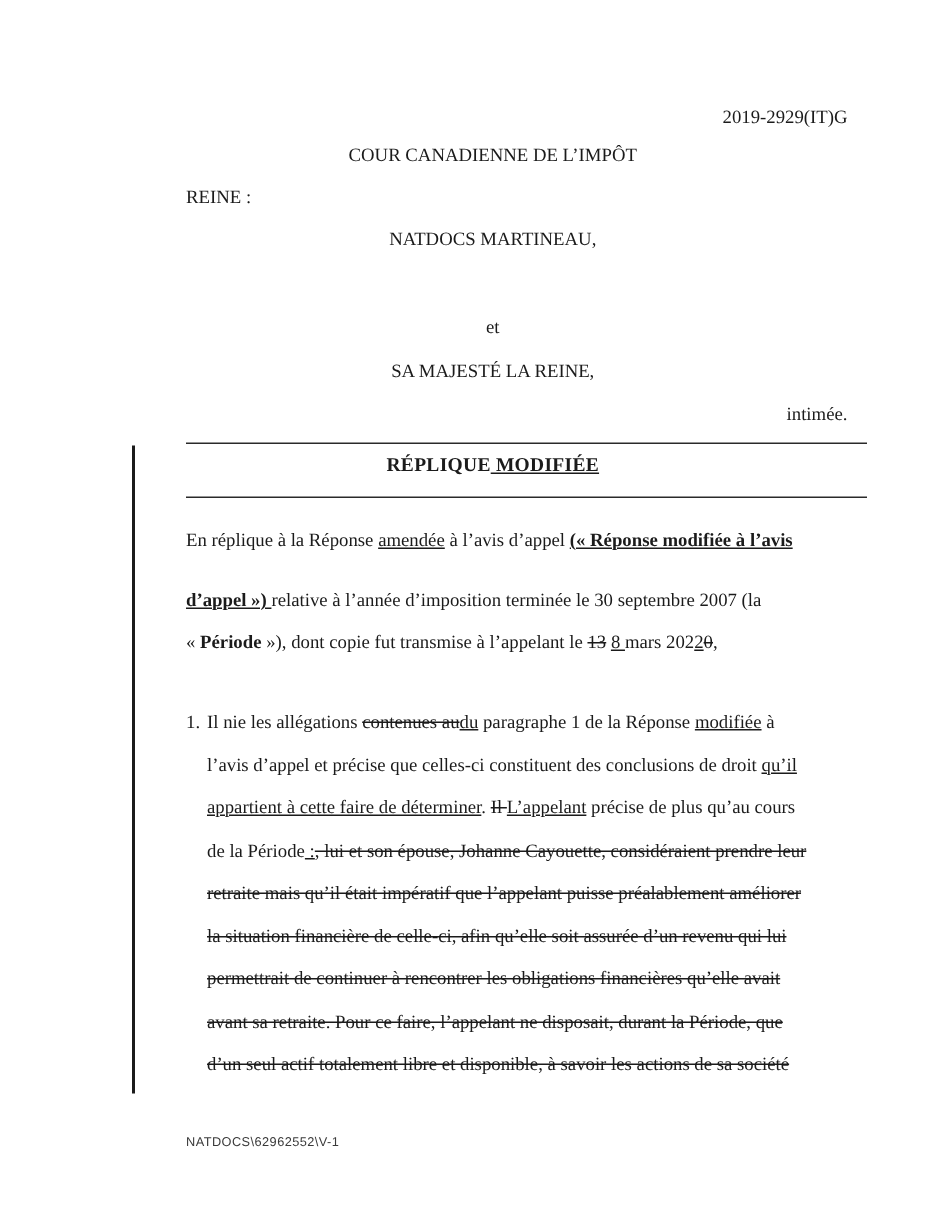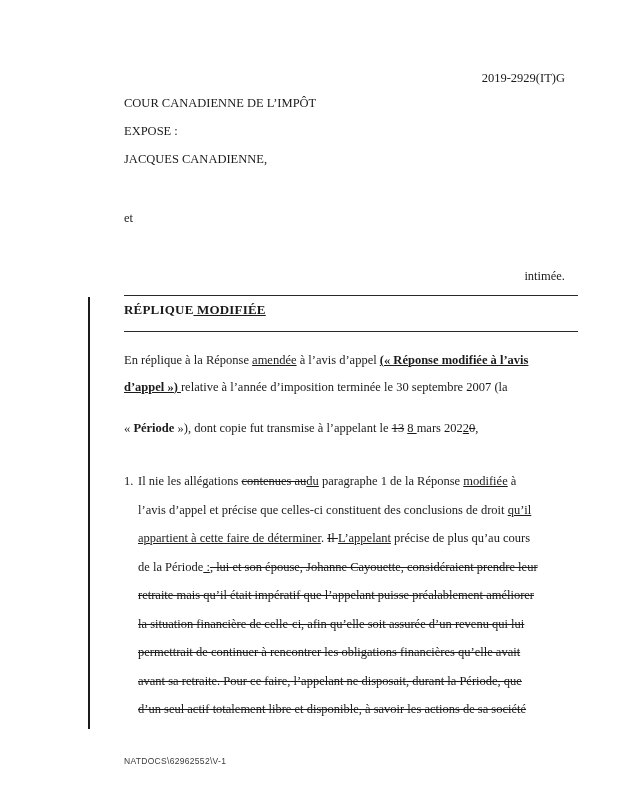--- a/index.html
+++ b/index.html
@@ -13,21 +13,21 @@
     color: #1b1b1b;
     overflow: hidden;
   }
   .line {
     position: absolute;
     white-space: nowrap;
     line-height: 15px;
   }
   .left-line   { left: 124px; }
   .right-line  { left: 124px; right: 59px; text-align: right; }
-  .center-line { left: 124px; width: 441px; }
+  .center-line { left: 108px; width: 441px; text-align: center; }
   .indent-line { left: 138px; }
   .rule {
     position: absolute;
     left: 124px;
     width: 454px;
     height: 1px;
     background: #2a2a2a;
   }
   .change-bar {
     position: absolute;
@@ -52,33 +52,34 @@
   .u { text-decoration: underline; text-decoration-thickness: 1px; }
   .s { text-decoration: line-through; text-decoration-thickness: 1px; }
 </style>
 </head>
 <body>
 
 <div class="page">
 
   <div class="line right-line" style="top:71px">2019-2929(IT)G</div>
   <div class="line center-line" style="top:96px">COUR CANADIENNE DE L’IMPÔT</div>
-  <div class="line left-line" style="top:124px">EXPOSE :</div>
-  <div class="line center-line" style="top:152px">JACQUES CANADIENNE,</div>
+  <div class="line left-line" style="top:124px">REINE :</div>
+  <div class="line center-line" style="top:152px">NATDOCS MARTINEAU,</div>
   <div class="line center-line" style="top:211px">et</div>
+  <div class="line center-line" style="top:240px">SA MAJESTÉ LA REINE,</div>
   <div class="line right-line" style="top:269px">intimée.</div>
 
   <div class="rule" style="top:295px"></div>
   <div class="line center-line heading" style="top:302px"><span class="b">RÉPLIQUE</span><span class="b u"> MODIFIÉE</span></div>
   <div class="rule" style="top:331px"></div>
 
   <div class="change-bar"></div>
 
   <div class="line left-line" style="top:353px"><span>En réplique à la Réponse </span><span class="u">amendée</span><span> à l’avis d’appel </span><span class="b u">(« Réponse modifiée à l’avis</span></div>
-  <div class="line left-line" style="top:380px"><span class="b u">d’appel ») </span><span>relative à l’année d’imposition terminée le 30 septembre 2007 (la</span></div>
+  <div class="line left-line" style="top:393px"><span class="b u">d’appel ») </span><span>relative à l’année d’imposition terminée le 30 septembre 2007 (la</span></div>
   <div class="line left-line" style="top:421px"><span>« </span><span class="b">Période</span><span> »), dont copie fut transmise à l’appelant le </span><span class="s">13</span><span> </span><span class="u">8 </span><span>mars 202</span><span class="u">2</span><span class="s">0</span><span>,</span></div>
 
   <div class="line left-line" style="top:474px">1.</div>
   <div class="line indent-line" style="top:474px"><span>Il nie les allégations </span><span class="s">contenues au</span><span class="u">du</span><span> paragraphe 1 de la Réponse </span><span class="u">modifiée</span><span> à</span></div>
   <div class="line indent-line" style="top:502.5px"><span>l’avis d’appel et précise que celles-ci constituent des conclusions de droit </span><span class="u">qu’il</span></div>
   <div class="line indent-line" style="top:531px"><span class="u">appartient à cette faire de déterminer</span><span>. </span><span class="s">Il </span><span class="u">L’appelant</span><span> précise de plus qu’au cours</span></div>
   <div class="line indent-line" style="top:588px"><span class="s">retraite mais qu’il était impératif que l’appelant puisse préalablement améliorer</span></div>
   <div class="line indent-line" style="top:559.5px"><span>de la Période</span><span class="u"> :</span><span class="s">, lui et son épouse, Johanne Cayouette, considéraient prendre leur</span></div>
   <div class="line indent-line" style="top:616.5px"><span class="s">la situation financière de celle-ci, afin qu’elle soit assurée d’un revenu qui lui</span></div>
   <div class="line indent-line" style="top:645px"><span class="s">permettrait de continuer à rencontrer les obligations financières qu’elle avait</span></div>

